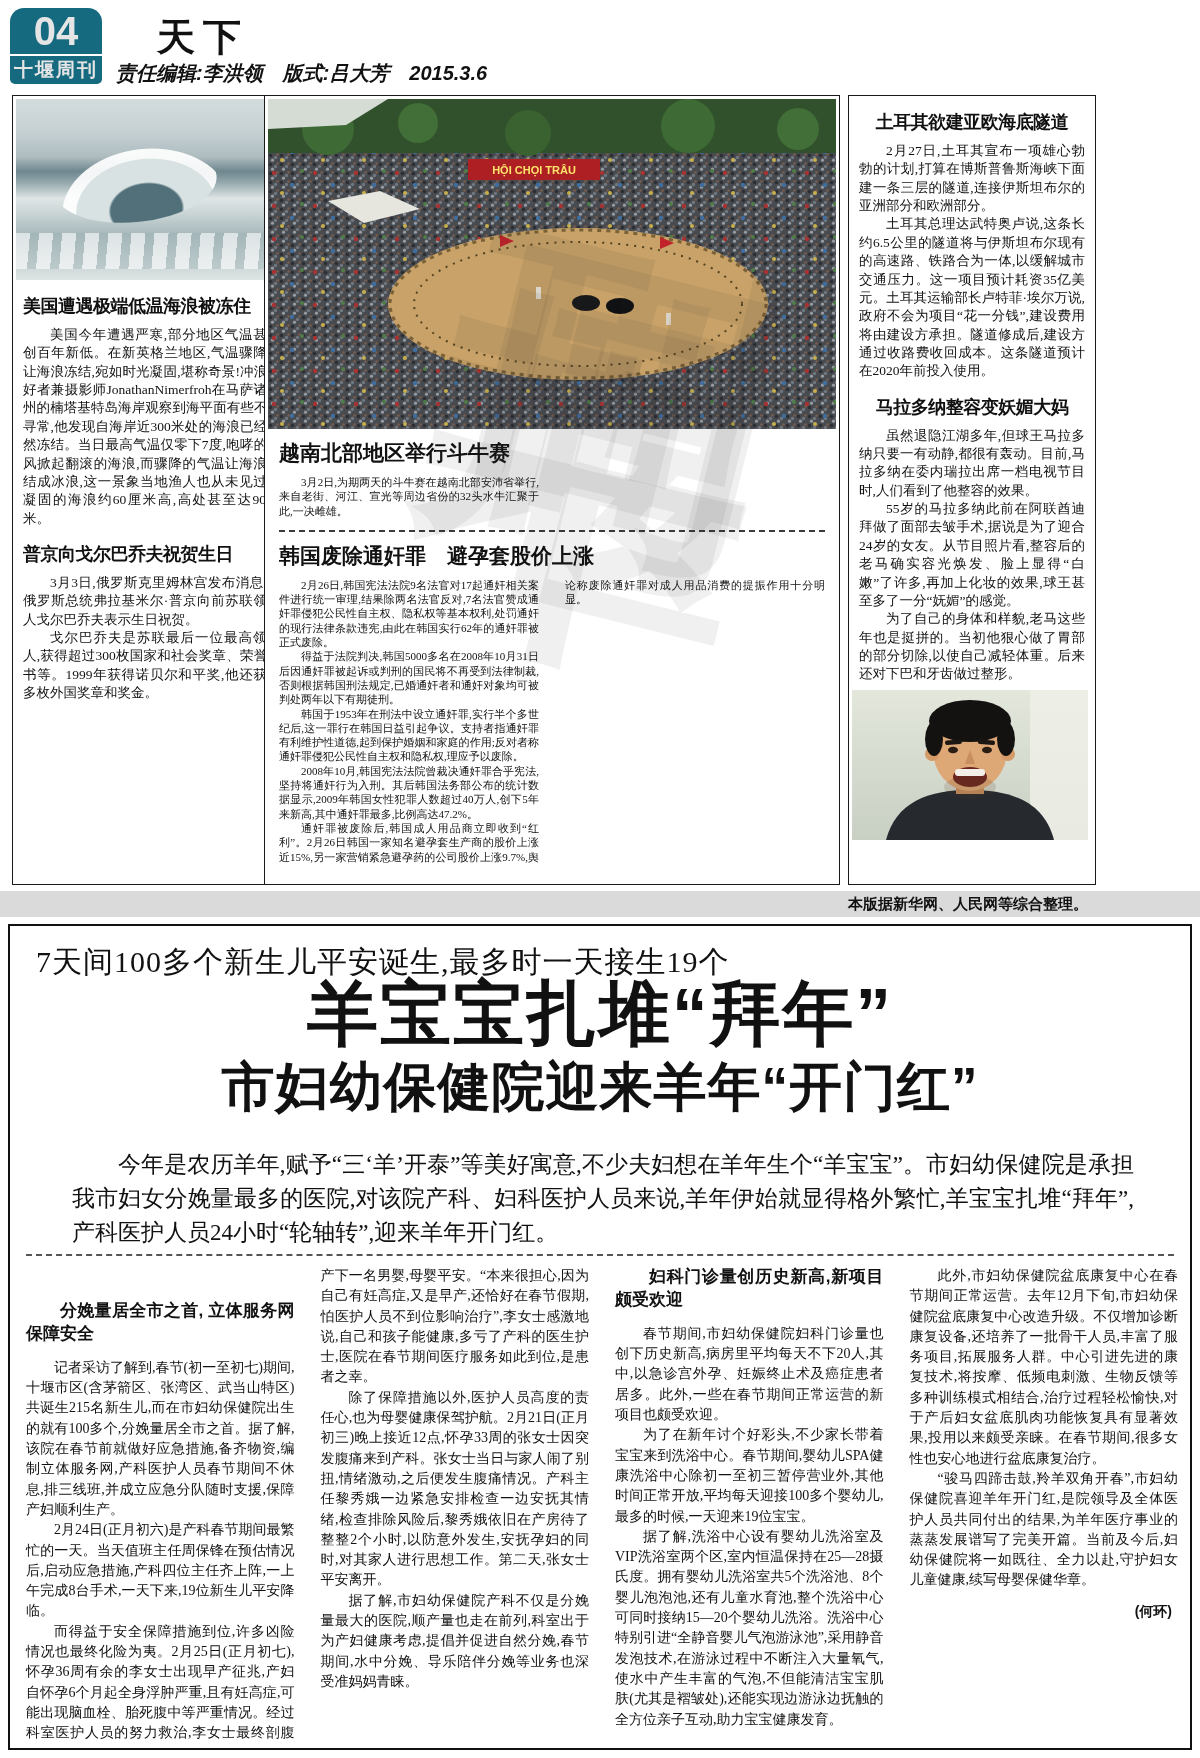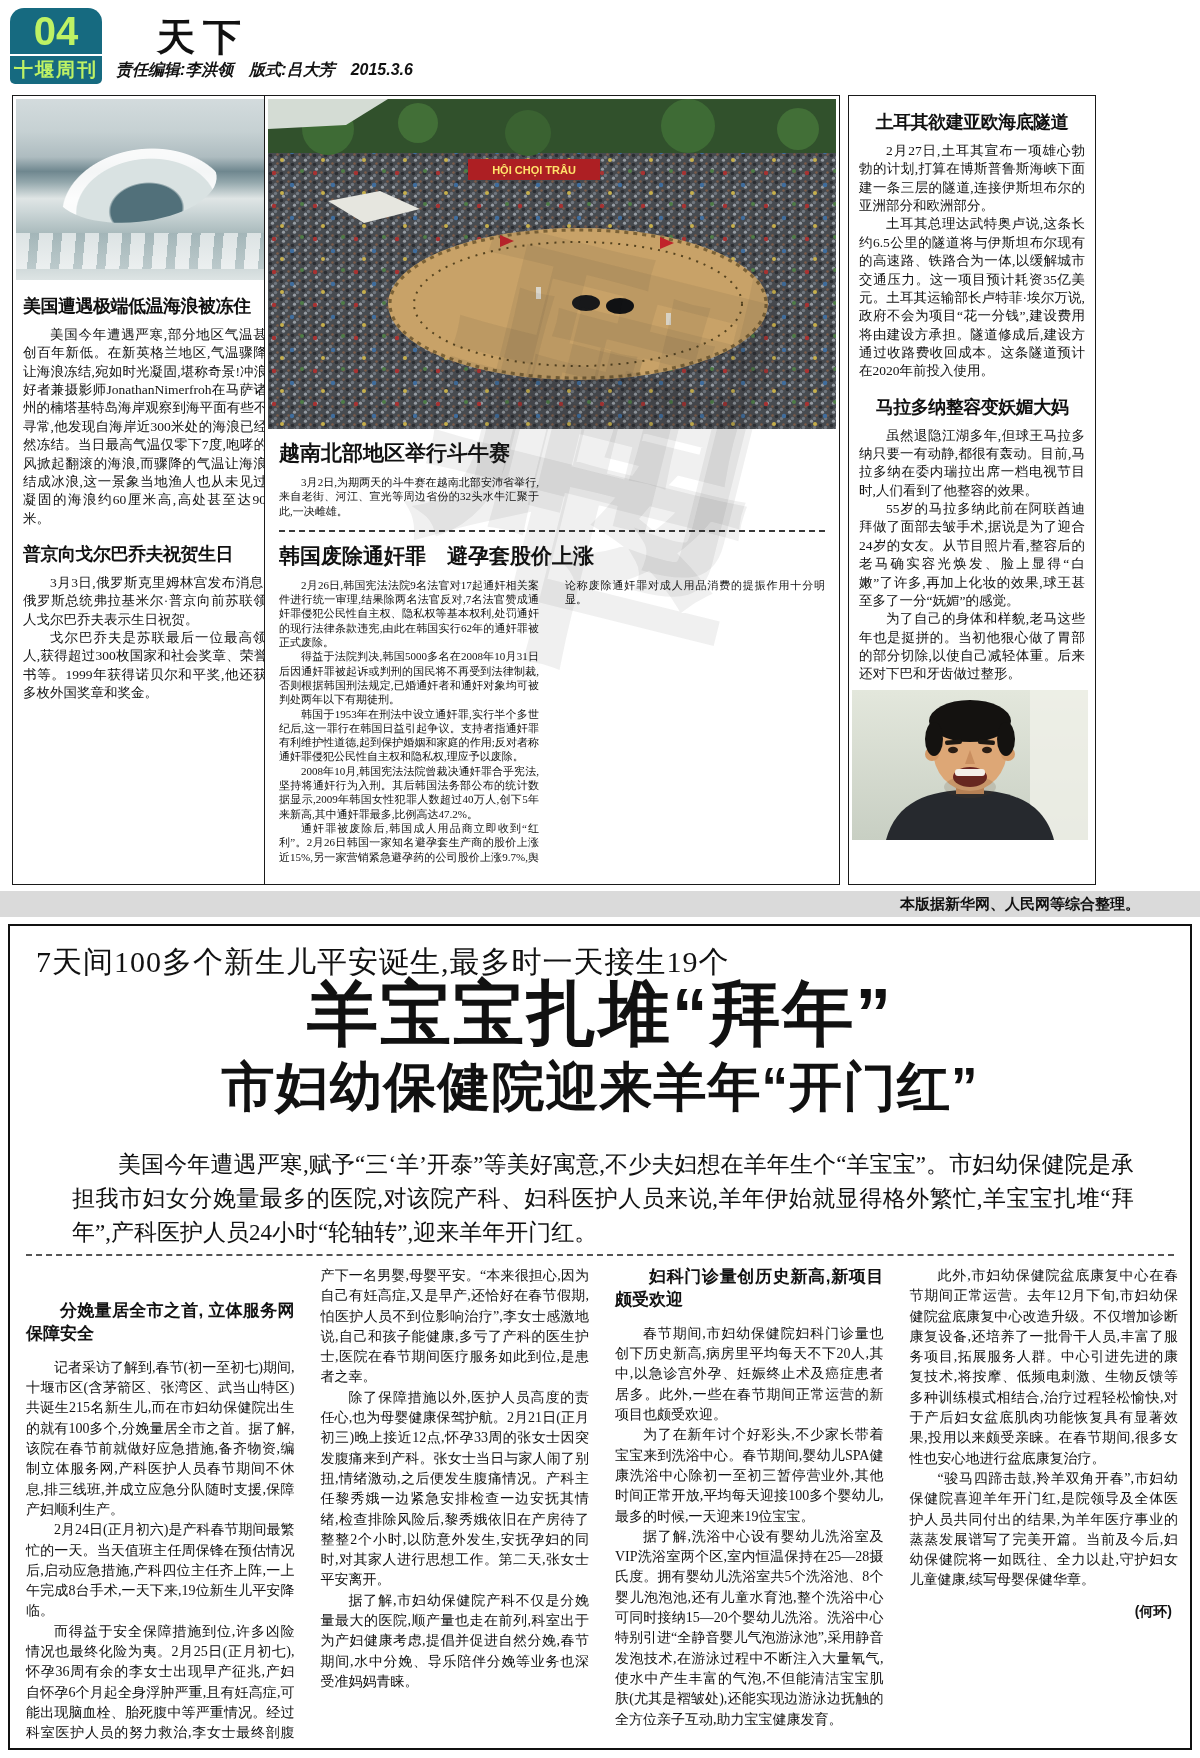--- a/index.html
+++ b/index.html
@@ -1,26 +1,26 @@
 <!DOCTYPE html>
 <html><head>
 <meta charset="utf-8">
 <style>
   * { box-sizing: border-box; margin: 0; padding: 0; }
   body { background:#ffffff; font-family:"Liberation Serif", serif; color:#111; }
   .page { position:relative; width:1200px; height:1758px; background:#fff; overflow:hidden; margin:0 auto; }
 
   
   .hdr-badge { position:absolute; left:10px; top:8px; width:92px; height:76px;
-    background:#166a80; border-radius:14px 14px 5px 5px; color:#bef264; text-align:center;
+    background:#166a80; border-radius:14px 14px 5px 5px; color:#e5e5e5; text-align:center;
     font-family:"Liberation Sans", sans-serif; }
   .hdr-num { font-size:40px; font-weight:bold; line-height:46px; border-bottom:2px solid #fff; }
   .hdr-brand { font-size:19px; font-weight:bold; line-height:27px; letter-spacing:2px; }
   .hdr-section { position:absolute; left:114px; top:12px; font-size:38px; font-weight:600; letter-spacing:8px;margin-left:43px; }
-  .hdr-editor { position:absolute; left:116px; top:60px; font-size:16px; font-weight:bold; font-style:italic;
+  .hdr-editor { position:absolute; left:116px; top:60px; font-size:20px; font-weight:bold; font-style:italic;
     font-family:"Liberation Sans", sans-serif; }
 
   
   .tbox { position:absolute; top:95px; height:790px; border:1.5px solid #1a1a1a; background:#fff; overflow:hidden; }
   .box-left   { left:12px;   width:280px; }
   .box-mid    { left:264px; width:576px; }
   .box-right  { left:848px; width:248px; }
 
   .box-title { font-family:"Liberation Sans", sans-serif; font-weight:bold; font-size:18px;
     padding:0 10px; margin:14px 0 8px; letter-spacing:-0.5px; }
@@ -41,21 +41,21 @@
     background:radial-gradient(ellipse at 55% 85%, #51707a 0 28%, #d9e2e2 30% 55%, rgba(255,255,255,.92) 56% 66%, transparent 67%);
     border-radius:50%; transform:rotate(-6deg); }
   .wave-photo::after { content:""; position:absolute; left:0; right:0; bottom:6%; height:20%; opacity:.65;
     background:repeating-linear-gradient(95deg, rgba(255,255,255,.9) 0 14px, rgba(150,172,176,.55) 14px 23px); }
   .bull-photo { display:block; margin:3px; }
   .mara-photo { display:block; margin:6px 3px 3px; }
 
   
   .source-strip { position:absolute; left:0; top:891px; width:1200px; height:26px; background:#dadada;
     font-family:"Liberation Sans", sans-serif; font-weight:bold; font-size:15px; line-height:26px;
-    text-align:right; padding-right:60px; }
+    text-align:right; padding-right:112px; }
 
   
   .feature { position:absolute; left:8px; top:924px; width:1184px; height:826px;
     border:2.5px solid #111; background:#fff; overflow:hidden; }
   .kicker { position:absolute; left:26px; top:16px; font-size:30px; letter-spacing:1px; }
   .headline1 { position:absolute; left:0; top:52px; width:100%; text-align:center;
     font-family:"Liberation Sans", sans-serif; font-weight:900; font-size:71px; letter-spacing:2px; line-height:1; }
   .headline2 { position:absolute; left:0; top:134px; width:100%; text-align:center;
     font-family:"Liberation Sans", sans-serif; font-weight:700; font-size:53px; letter-spacing:1px; line-height:1; }
   .intro { position:absolute; left:62px; top:222px; width:1062px; font-size:23px; line-height:34px;
@@ -190,21 +190,21 @@
       <ellipse cx="118" cy="97" rx="26" ry="11" fill="rgba(90,60,40,0.16)"></ellipse>
     </svg>
   </div>
 
   <div class="source-strip">本版据新华网、人民网等综合整理。</div>
 
   <div class="feature">
     <div class="kicker">7天间100多个新生儿平安诞生,最多时一天接生19个</div>
     <div class="headline1">羊宝宝扎堆“拜年”</div>
     <div class="headline2">市妇幼保健院迎来羊年“开门红”</div>
-    <div class="intro">美国今年遭遇严寒,赋予“三‘羊’开泰”等美好寓意,不少夫妇想在羊年生个“羊宝宝”。市妇幼保健院是承担我市妇女分娩量最多的医院,对该院产科、妇科医护人员来说,羊年伊始就显得格外繁忙,羊宝宝扎堆“拜年”,产科医护人员24小时“轮轴转”,迎来羊年开门红。</div>
+    <div class="intro">今年是农历羊年,赋予“三‘羊’开泰”等美好寓意,不少夫妇想在羊年生个“羊宝宝”。市妇幼保健院是承担我市妇女分娩量最多的医院,对该院产科、妇科医护人员来说,羊年伊始就显得格外繁忙,羊宝宝扎堆“拜年”,产科医护人员24小时“轮轴转”,迎来羊年开门红。</div>
     <div class="feature-dash"></div>
     <div class="feature-cols">
       <h3 class="col-subhead">分娩量居全市之首, 立体服务网保障安全</h3>
       <div>
           <p class="para">记者采访了解到,春节(初一至初七)期间,十堰市区(含茅箭区、张湾区、武当山特区)共诞生215名新生儿,而在市妇幼保健院出生的就有100多个,分娩量居全市之首。据了解,该院在春节前就做好应急措施,备齐物资,编制立体服务网,产科医护人员春节期间不休息,排三线班,并成立应急分队随时支援,保障产妇顺利生产。</p>
           <p class="para">2月24日(正月初六)是产科春节期间最繁忙的一天。当天值班主任周保锋在预估情况后,启动应急措施,产科四位主任齐上阵,一上午完成8台手术,一天下来,19位新生儿平安降临。</p>
           <p class="para">而得益于安全保障措施到位,许多凶险情况也最终化险为夷。2月25日(正月初七),怀孕36周有余的李女士出现早产征兆,产妇自怀孕6个月起全身浮肿严重,且有妊高症,可能出现脑血栓、胎死腹中等严重情况。经过科室医护人员的努力救治,李女士最终剖腹产下一名男婴,母婴平安。“本来很担心,因为自己有妊高症,又是早产,还恰好在春节假期,怕医护人员不到位影响治疗”,李女士感激地说,自己和孩子能健康,多亏了产科的医生护士,医院在春节期间医疗服务如此到位,是患者之幸。</p>
           <p class="para">除了保障措施以外,医护人员高度的责任心,也为母婴健康保驾护航。2月21日(正月初三)晚上接近12点,怀孕33周的张女士因突发腹痛来到产科。张女士当日与家人闹了别扭,情绪激动,之后便发生腹痛情况。产科主任黎秀娥一边紧急安排检查一边安抚其情绪,检查排除风险后,黎秀娥依旧在产房待了整整2个小时,以防意外发生,安抚孕妇的同时,对其家人进行思想工作。第二天,张女士平安离开。</p>
           <p class="para">据了解,市妇幼保健院产科不仅是分娩量最大的医院,顺产量也走在前列,科室出于为产妇健康考虑,提倡并促进自然分娩,春节期间,水中分娩、导乐陪伴分娩等业务也深受准妈妈青睐。</p>
         </div>

